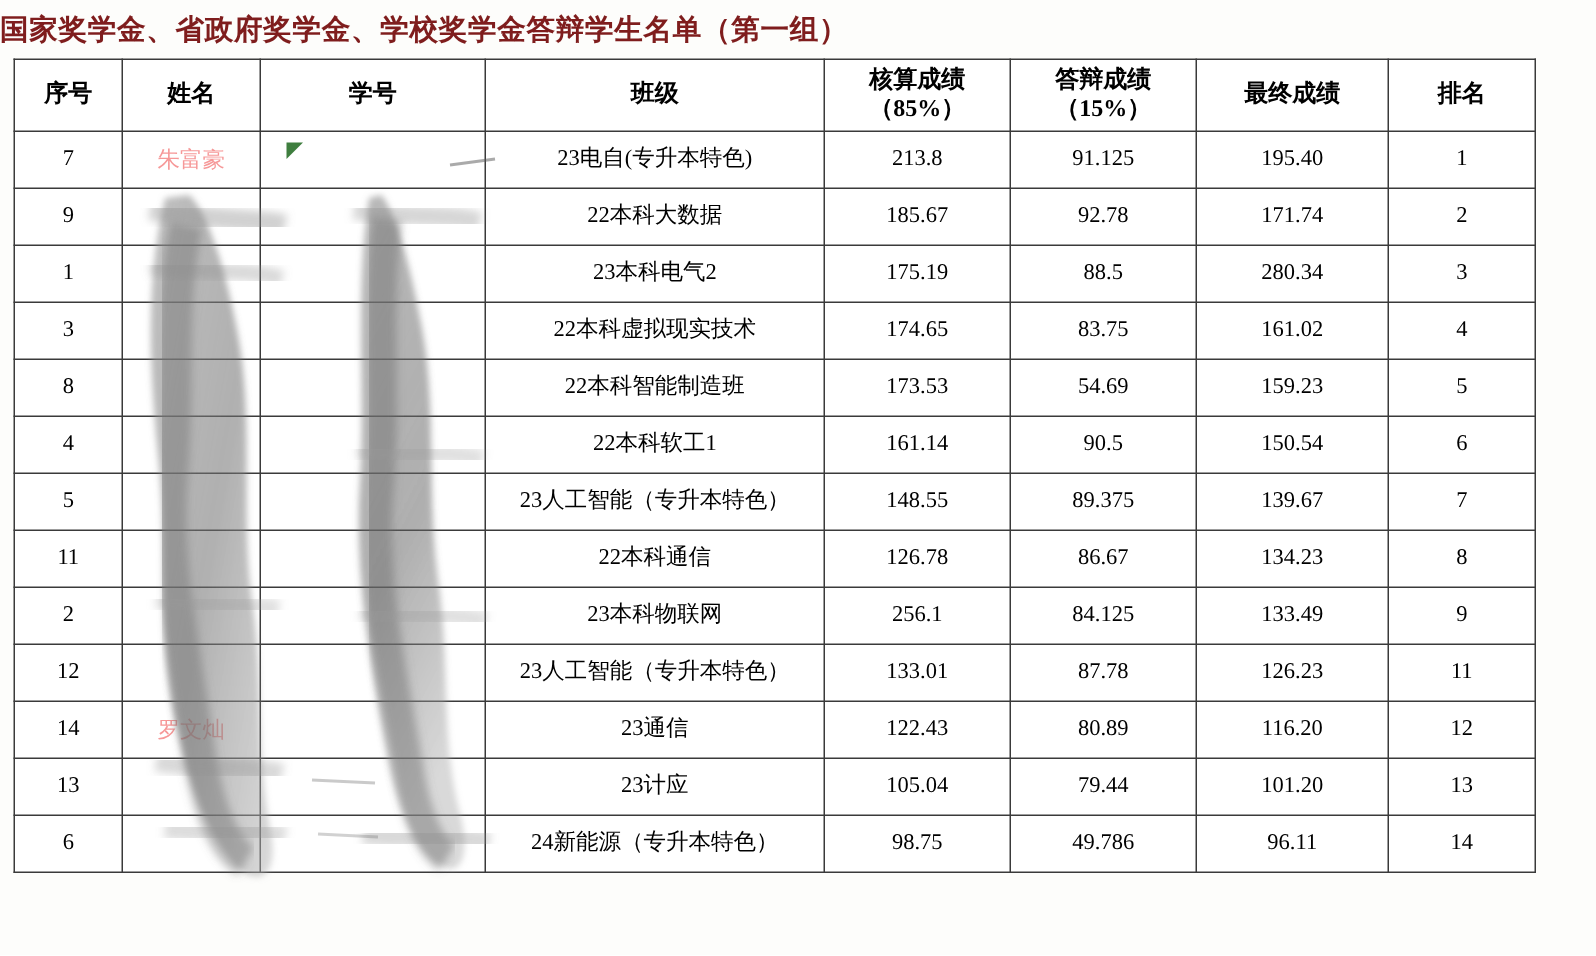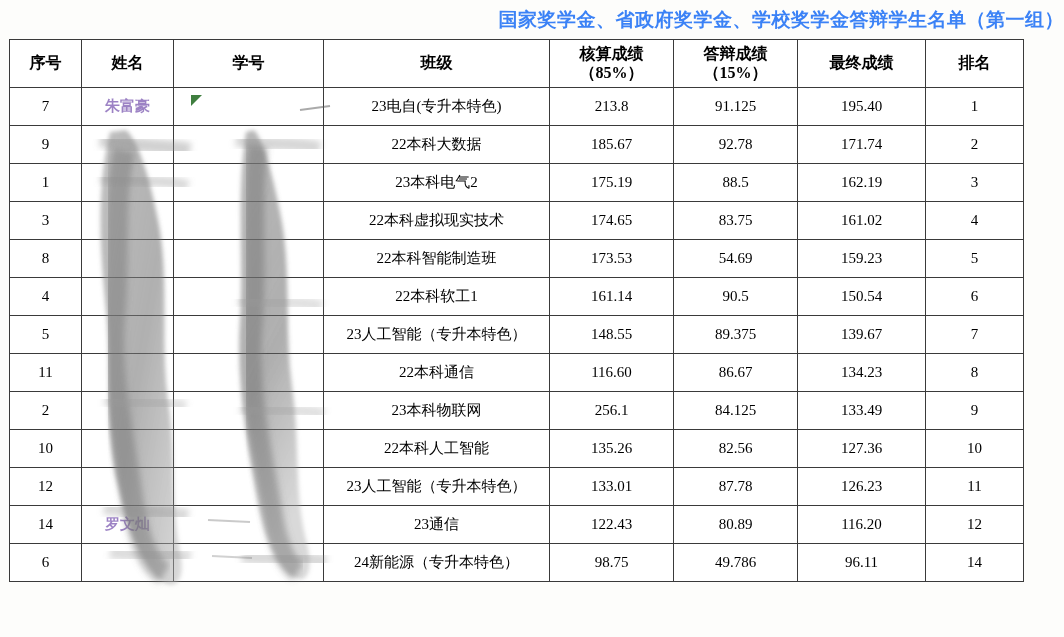--- a/index.html
+++ b/index.html
@@ -15,27 +15,27 @@
     overflow: hidden;
     position: relative;
   }
   .page {
     position: relative;
     width: 1064px;
     height: 637px;
     background: #fdfdfb;
   }
   .title {
-    text-align: right;
+    text-align: left;
     font-size: 19px;
     font-weight: bold;
     letter-spacing: 0.5px;
     padding-top: 7px;
     padding-bottom: 6px;
-    color: #3b82f6;
+    color: #7f1d1d;
   }
   table.grades {
     border-collapse: collapse;
     width: 952px;
     margin: 0 9px;
     table-layout: fixed;
     background: #ffffff;
   }
   table.grades th,
   table.grades td {
@@ -68,24 +68,23 @@
   td.num { font-family: "Liberation Serif", serif; }
 
   .two-line { display: block; }
 
   
   .smudge-wrap {
     position: absolute;
     pointer-events: none;
   }
   .redacted-text {
-    color: #4c1d95;
+    color: #ef4444;
     opacity: 0.55;
     font-size: 15px;
-    font-weight: bold;
   }
   
   .corner-mark {
     position: absolute;
     width: 0;
     height: 0;
     border-left: 11px solid #3f7e3f;
     border-bottom: 11px solid transparent;
     top: 95px;
     left: 191px;
@@ -148,21 +147,21 @@
           <td class="num">171.74</td>
           <td class="rank">2</td>
         </tr>
         <tr>
           <td class="num">1</td>
           <td class="redacted-text"></td>
           <td class="redacted-text"></td>
           <td class="cls">23本科电气2</td>
           <td class="num">175.19</td>
           <td class="num">88.5</td>
-          <td class="num">162.19</td>
+          <td class="num">280.34</td>
           <td class="rank">3</td>
         </tr>
         <tr>
           <td class="num">3</td>
           <td class="redacted-text"></td>
           <td class="redacted-text"></td>
           <td class="cls">22本科虚拟现实技术</td>
           <td class="num">174.65</td>
           <td class="num">83.75</td>
           <td class="num">161.02</td>
@@ -196,64 +195,64 @@
           <td class="num">148.55</td>
           <td class="num">89.375</td>
           <td class="num">139.67</td>
           <td class="rank">7</td>
         </tr>
         <tr>
           <td class="num">11</td>
           <td class="redacted-text"></td>
           <td class="redacted-text"></td>
           <td class="cls">22本科通信</td>
-          <td class="num">116.60</td>
+          <td class="num">126.78</td>
           <td class="num">86.67</td>
           <td class="num">134.23</td>
           <td class="rank">8</td>
         </tr>
         <tr>
           <td class="num">2</td>
           <td class="redacted-text"></td>
           <td class="redacted-text"></td>
           <td class="cls">23本科物联网</td>
           <td class="num">256.1</td>
           <td class="num">84.125</td>
           <td class="num">133.49</td>
           <td class="rank">9</td>
         </tr>
         <tr>
-          <td class="num">10</td>
-          <td class="redacted-text"></td>
-          <td class="redacted-text"></td>
-          <td class="cls">22本科人工智能</td>
-          <td class="num">135.26</td>
-          <td class="num">82.56</td>
-          <td class="num">127.36</td>
-          <td class="rank">10</td>
-        </tr>
-        <tr>
           <td class="num">12</td>
           <td class="redacted-text"></td>
           <td class="redacted-text"></td>
           <td class="cls">23人工智能（专升本特色）</td>
           <td class="num">133.01</td>
           <td class="num">87.78</td>
           <td class="num">126.23</td>
           <td class="rank">11</td>
         </tr>
         <tr>
           <td class="num">14</td>
           <td class="redacted-text">罗文灿</td>
           <td class="redacted-text"></td>
           <td class="cls">23通信</td>
           <td class="num">122.43</td>
           <td class="num">80.89</td>
           <td class="num">116.20</td>
           <td class="rank">12</td>
+        </tr>
+        <tr>
+          <td class="num">13</td>
+          <td class="redacted-text"></td>
+          <td class="redacted-text"></td>
+          <td class="cls">23计应</td>
+          <td class="num">105.04</td>
+          <td class="num">79.44</td>
+          <td class="num">101.20</td>
+          <td class="rank">13</td>
         </tr>
         <tr>
           <td class="num">6</td>
           <td class="redacted-text"></td>
           <td class="redacted-text"></td>
           <td class="cls">24新能源（专升本特色）</td>
           <td class="num">98.75</td>
           <td class="num">49.786</td>
           <td class="num">96.11</td>
           <td class="rank">14</td>

